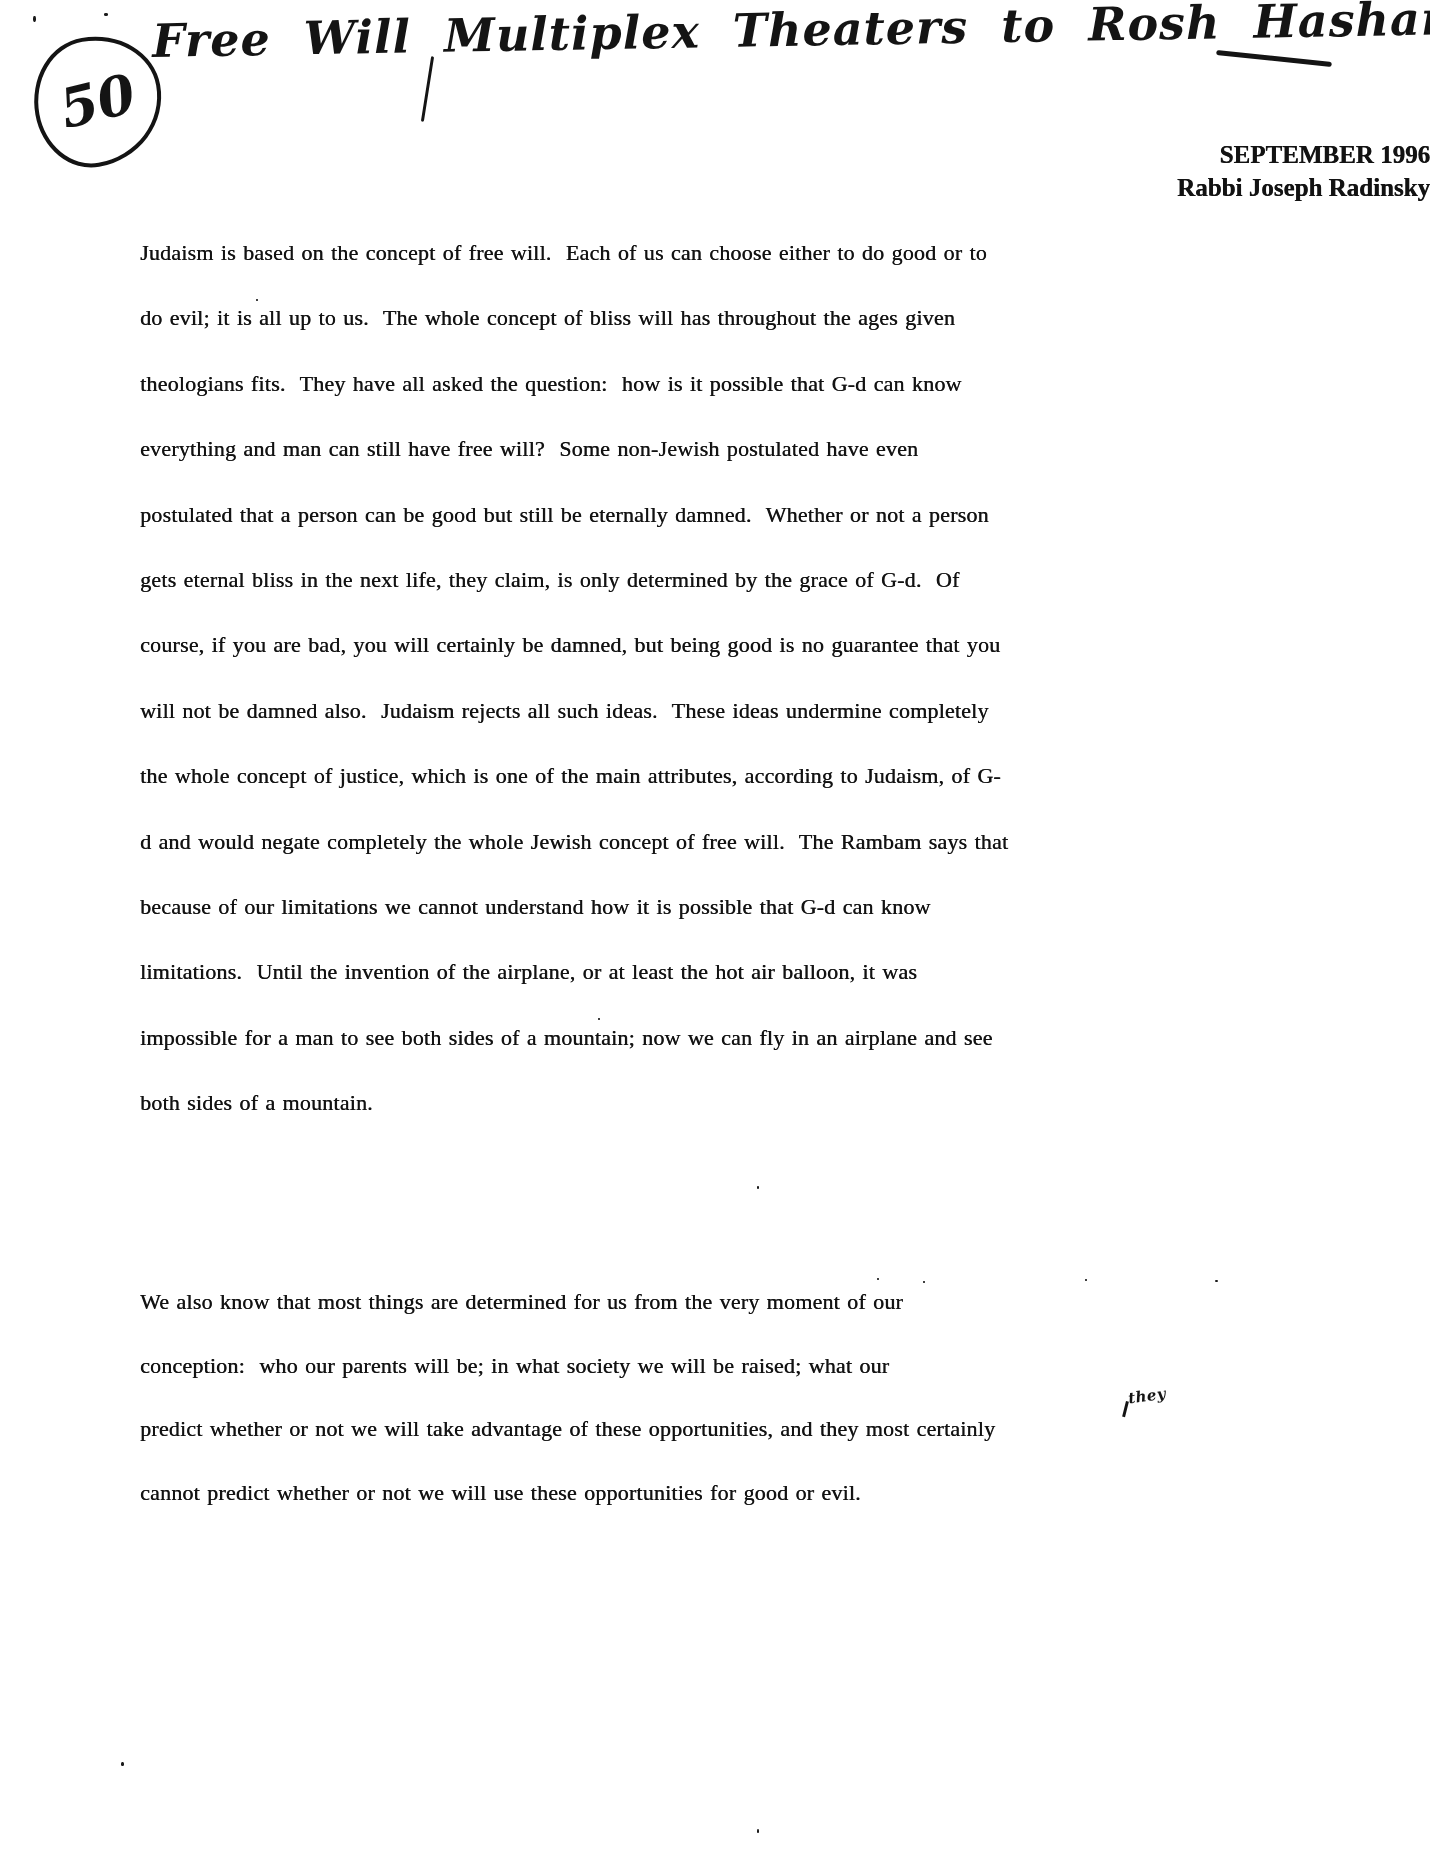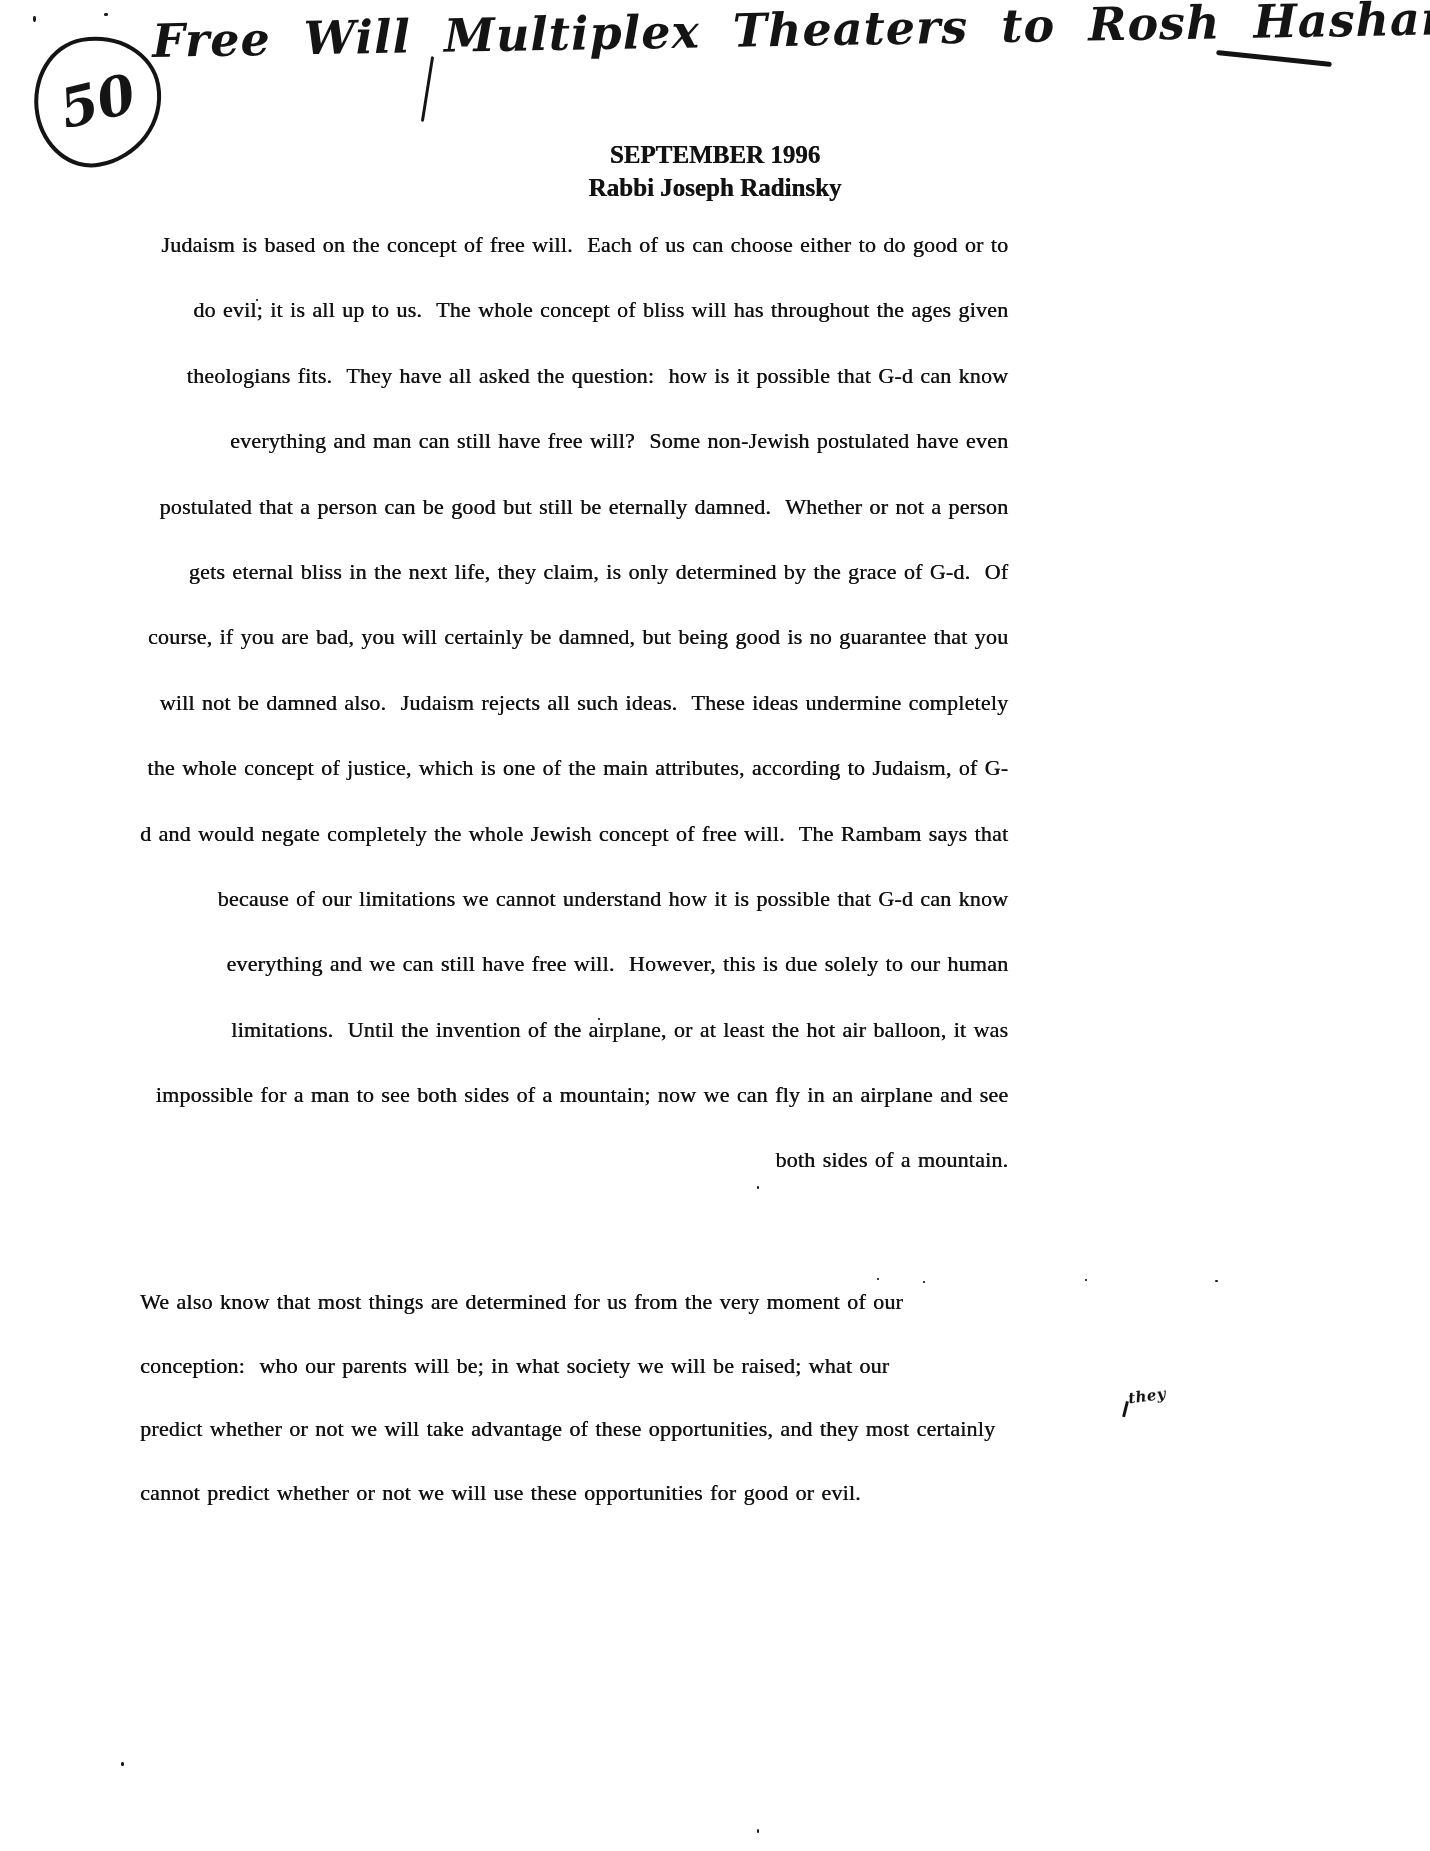--- a/index.html
+++ b/index.html
@@ -10,24 +10,24 @@
     overflow:hidden;
     font-family:"Liberation Serif","DejaVu Serif",serif;
     color:#121212;
   }
   
   .typed {
     text-shadow:0.4px 0.4px 0.6px rgba(0,0,0,0.85);
   }
   .heading {
     position:absolute; top:138px; left:0; width:1430px;
-    text-align:center; font-weight:bold; font-size:25px; line-height:33px;
+    text-align:right; font-weight:bold; font-size:25px; line-height:33px;
   }
   .para { position:absolute; left:140px; }
-  .para1 { top:232px;text-align:right; }
+  .para1 { top:240px; }
   .para2 { top:1289px; }
   .body-line {
     height:65.4px;
     white-space:pre;
     font-size:22px;
     letter-spacing:0.2px;
     word-spacing:1.5px;
   }
   .para2 .body-line { height:63.5px; }
 
@@ -102,21 +102,20 @@
     <div class="body-line">do evil; it is all up to us.  The whole concept of bliss will has throughout the ages given</div>
     <div class="body-line">theologians fits.  They have all asked the question:  how is it possible that G-d can know</div>
     <div class="body-line">everything and man can still have free will?  Some non-Jewish postulated have even</div>
     <div class="body-line">postulated that a person can be good but still be eternally damned.  Whether or not a person</div>
     <div class="body-line">gets eternal bliss in the next life, they claim, is only determined by the grace of G-d.  Of</div>
     <div class="body-line">course, if you are bad, you will certainly be damned, but being good is no guarantee that you</div>
     <div class="body-line">will not be damned also.  Judaism rejects all such ideas.  These ideas undermine completely</div>
     <div class="body-line">the whole concept of justice, which is one of the main attributes, according to Judaism, of G-</div>
     <div class="body-line">d and would negate completely the whole Jewish concept of free will.  The Rambam says that</div>
     <div class="body-line">because of our limitations we cannot understand how it is possible that G-d can know</div>
-    <div class="body-line">everything and we can still have free will.  However, this is due solely to our human</div>
     <div class="body-line">limitations.  Until the invention of the airplane, or at least the hot air balloon, it was</div>
     <div class="body-line">impossible for a man to see both sides of a mountain; now we can fly in an airplane and see</div>
     <div class="body-line">both sides of a mountain.</div>
   </div>
 
   <div class="para para2 typed">
     <div class="body-line">We also know that most things are determined for us from the very moment of our</div>
     <div class="body-line">conception:  who our parents will be; in what society we will be raised; what our</div>
     <div class="body-line">predict whether or not we will take advantage of these opportunities, and they most certainly</div>
     <div class="body-line">cannot predict whether or not we will use these opportunities for good or evil.</div>

